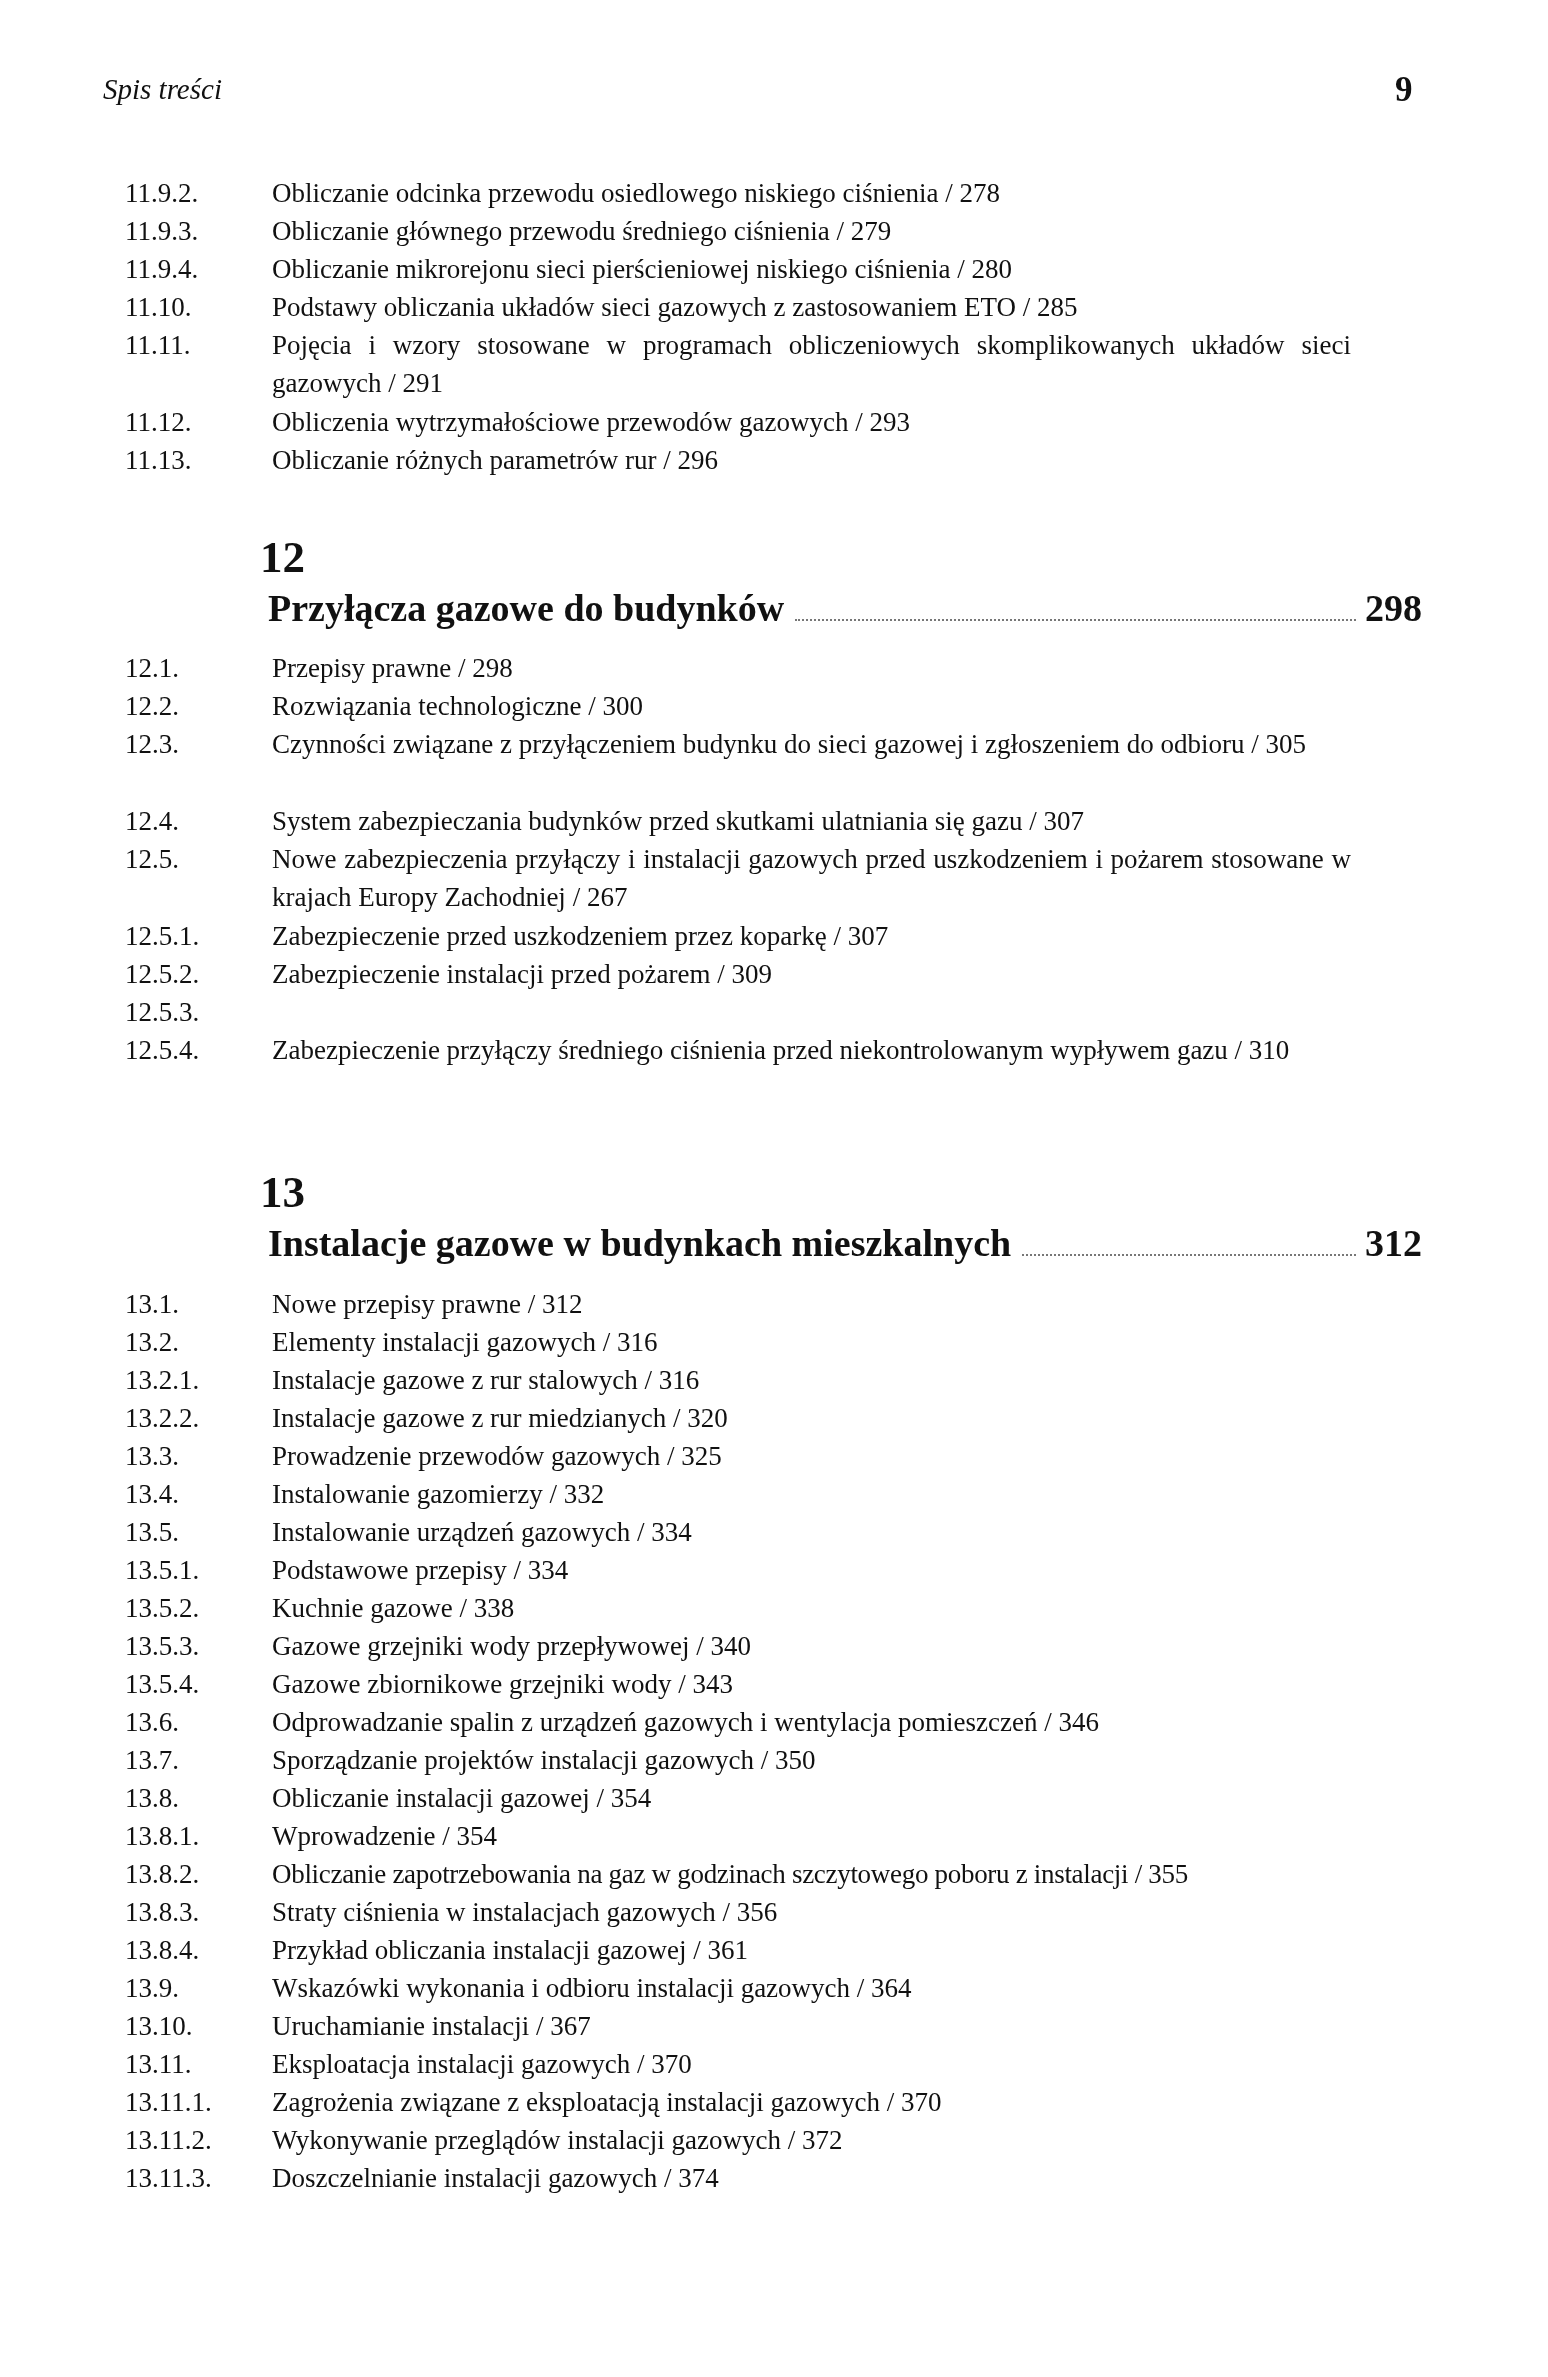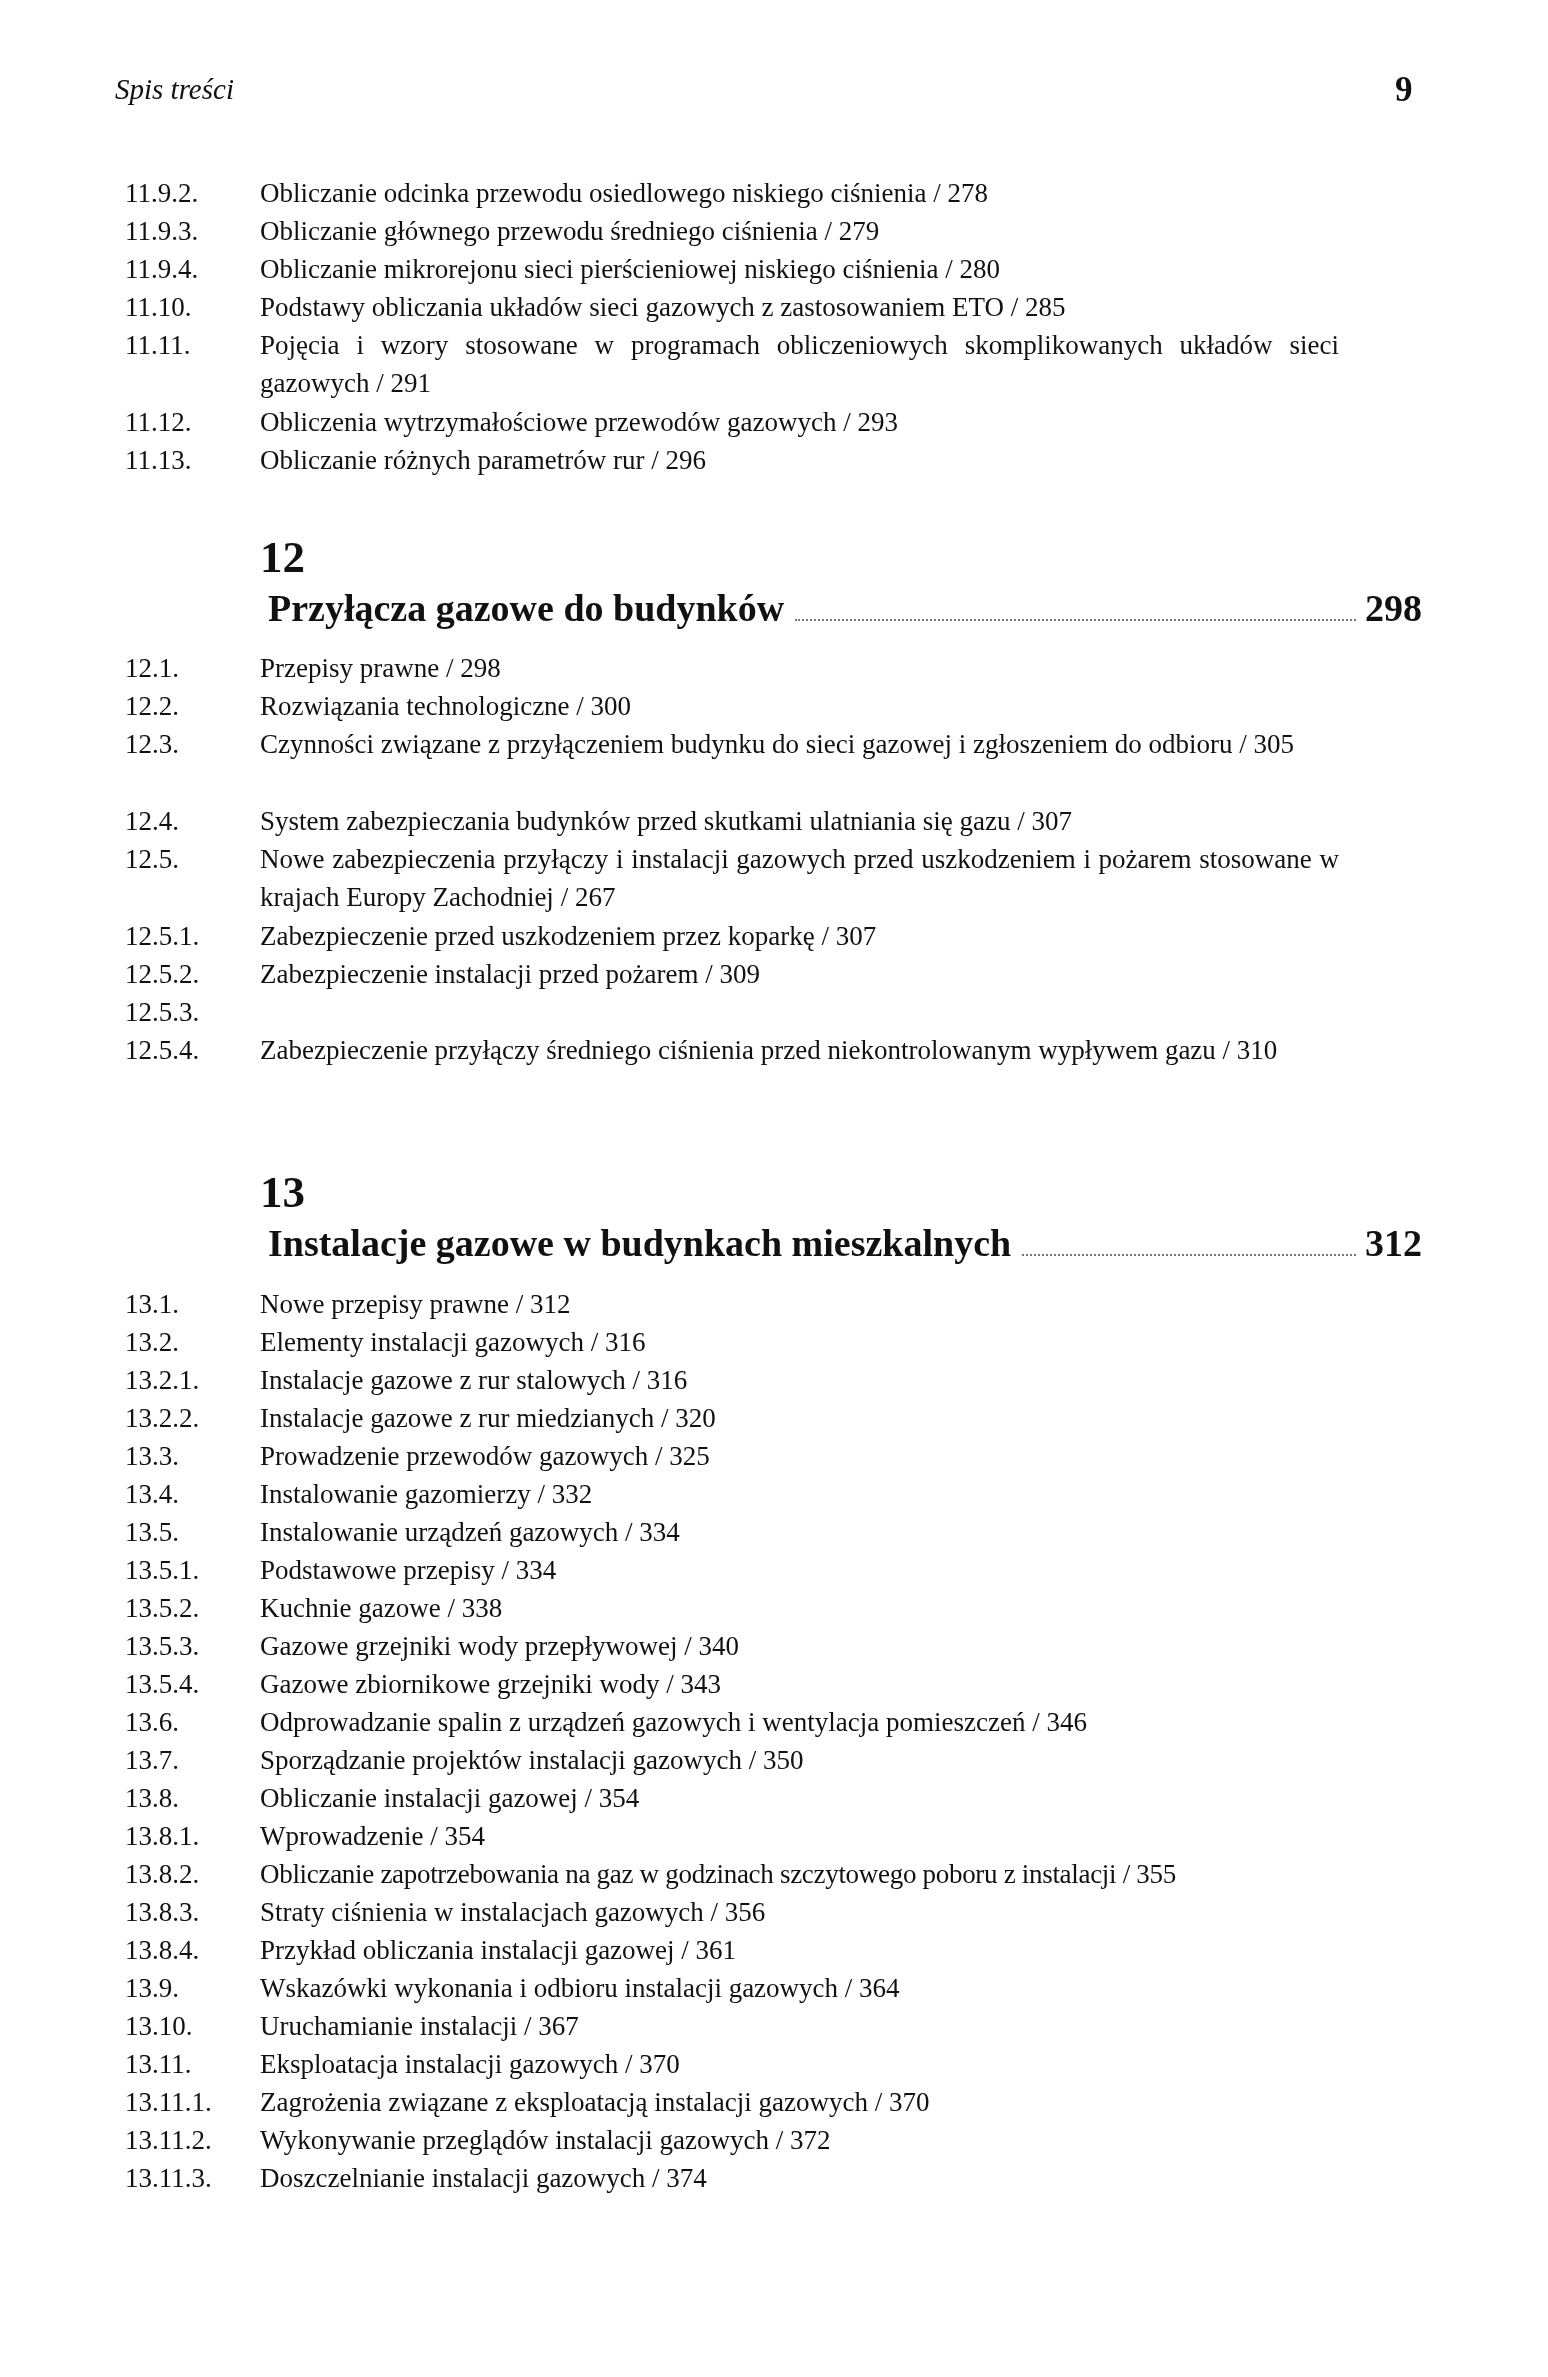--- a/index.html
+++ b/index.html
@@ -1,24 +1,24 @@
 <!DOCTYPE html>
 <html style="font-size:14px"><head>
 <meta charset="utf-8">
 <style>
   html,body{margin:0;padding:0;background:#fff;}
   body{width:1549px;height:2377px;position:relative;overflow:hidden;color:#111;
        font-family:"Liberation Serif","DejaVu Serif",serif;}
-  .hdr{position:absolute;top:73px;left:115px;font-style:italic;font-size:29px;}
+  .hdr{position:absolute;top:73px;left:103px;font-style:italic;font-size:29px;}
   .pg{position:absolute;top:70px;left:1395px;font-size:35px;font-weight:bold;}
   .block{position:absolute;left:0;width:1482px;}
   .row{position:relative;height:38px;font-size:27px;line-height:38px;}
   .row.two{height:77px;}
   .num{position:absolute;left:125px;top:0;}
-  .txt{position:absolute;left:260px;top:0;width:1079px;text-align:justify;}
+  .txt{position:absolute;left:272px;top:0;width:1079px;text-align:justify;}
   .chnum{position:absolute;left:260px;font-size:45px;font-weight:bold;}
   .chtitle{position:absolute;left:268px;width:1154px;font-size:38px;font-weight:bold;
            display:flex;align-items:baseline;}
   .chtitle .t{white-space:nowrap;}
   .chtitle .dots{flex:1;border-bottom:2.6px dotted #777;margin:0 8.7px 0 10.5px;height:0.9px;}
   .chtitle .p{white-space:nowrap;}
 </style>
 </head>
 <body>
 

